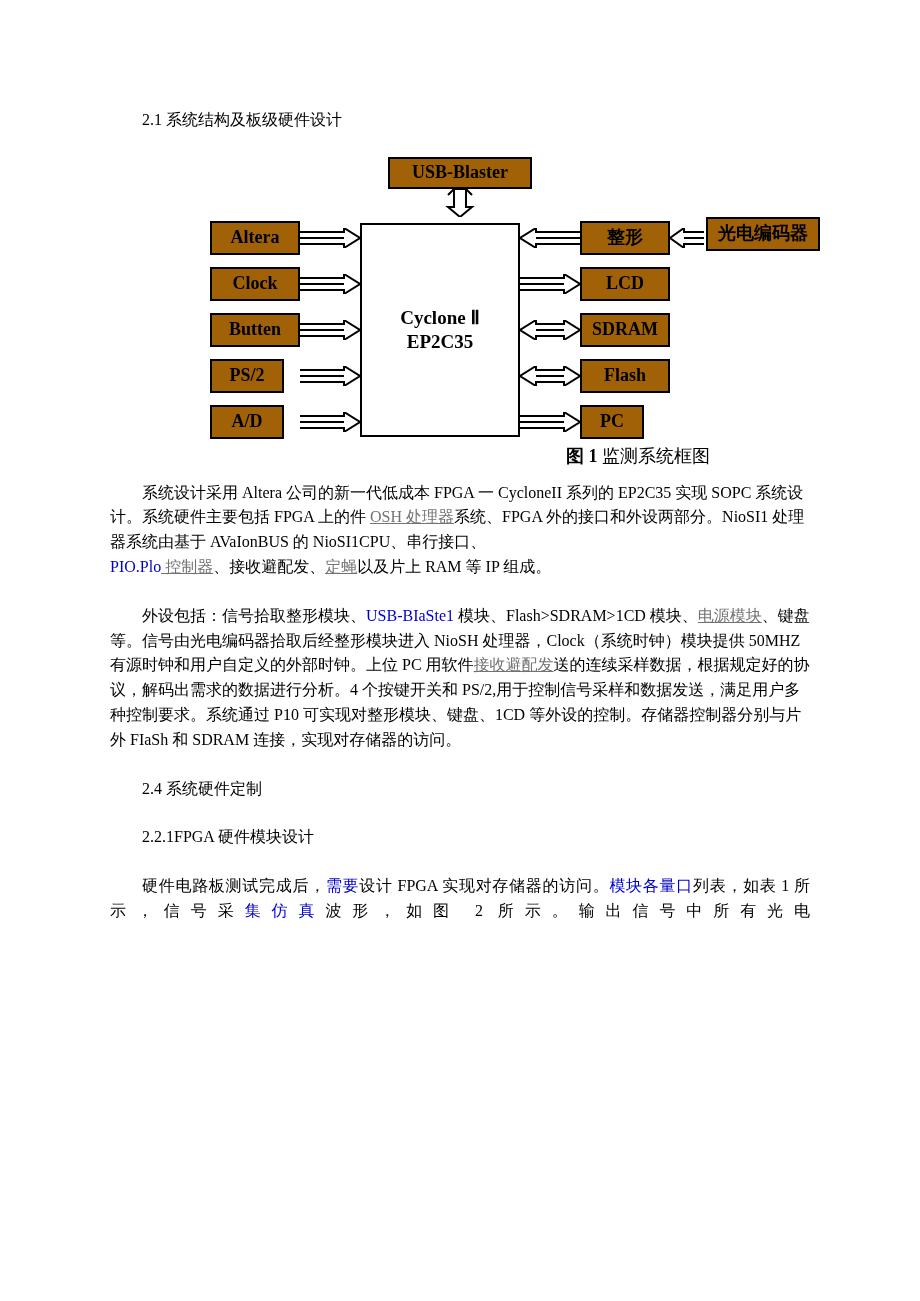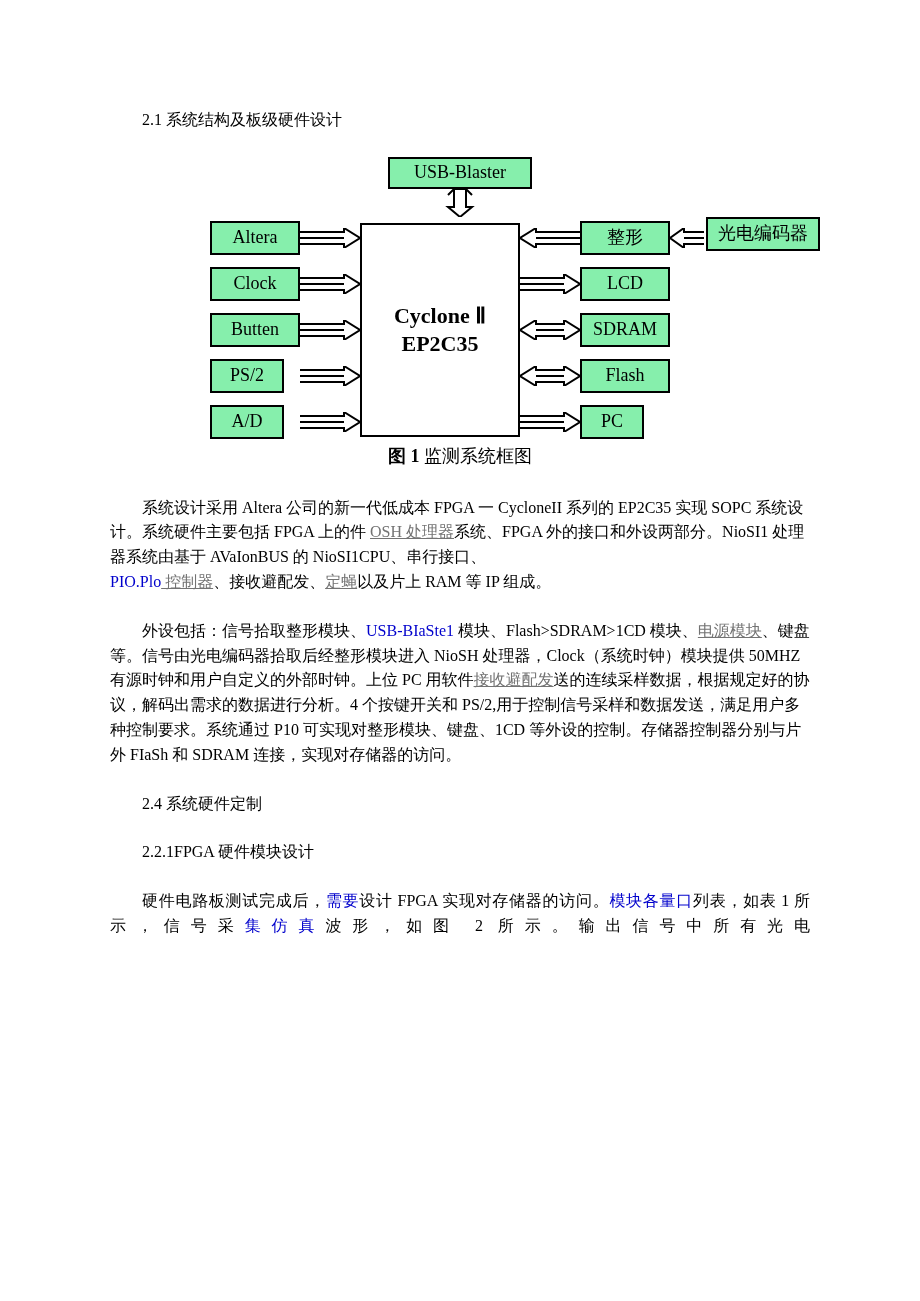--- a/index.html
+++ b/index.html
@@ -22,65 +22,65 @@
   .link {
     color: #737373;
     text-decoration: underline;
   }
   .bluetxt { color: #0000cc; }
   .diagram {
     width: 500px;
     margin: 0 auto 10px auto;
   }
   .diagram-caption {
-    text-align: center;
+    text-align: right;
     font-size: 18px;
-    margin-bottom: 25px;
+    margin-bottom: 10px;
   }
   .diagram-caption .b { font-weight: 700; }
   .diagram-grid {
     display: grid;
     grid-template-columns: 90px 60px 160px 60px 90px 40px;
     grid-template-rows: repeat(5, 42px);
     row-gap: 4px;
     align-items: center;
     position: relative;
   }
   .usb-row {
     display: flex;
     justify-content: center;
     align-items: flex-start;
     position: relative;
     height: 60px;
   }
   .box {
     border: 2px solid #000;
-    font-weight: 400;
+    font-weight: 700;
     font-family: "Times New Roman", serif;
     font-size: 18px;
     display: flex;
     align-items: center;
     justify-content: center;
     height: 30px;
-    background: #86efac;
+    background: #a16207;
     text-align: right;
   }
   .box.cn { font-family: "SimSun", serif; font-size: 18px; }
   .fpga {
     grid-column: 3 / 4;
     grid-row: 1 / 6;
     border: 2px solid #000;
     height: 210px;
     display: flex;
     flex-direction: column;
     align-items: center;
     justify-content: center;
     font-family: "Times New Roman", serif;
     font-weight: 700;
-    font-size: 22px;
+    font-size: 19px;
     text-align: center;
     line-height: 1.25;
   }
   
   .arr {
     width: 100%;
     height: 100%;
     display: flex;
     align-items: center;
   }

